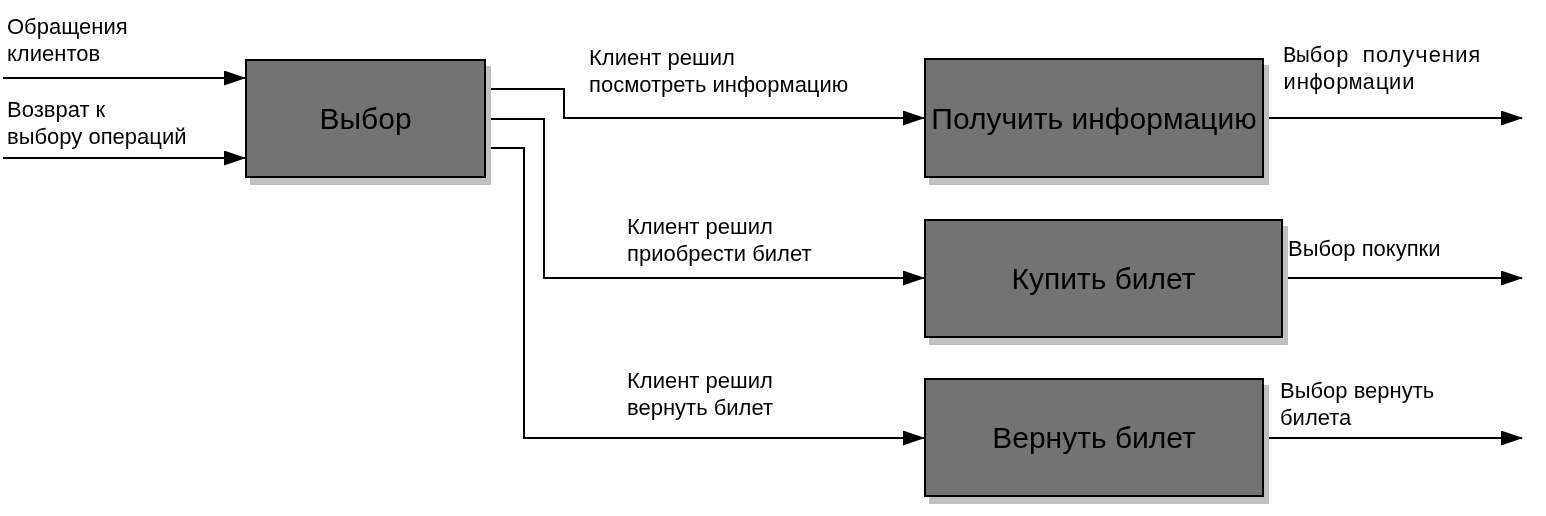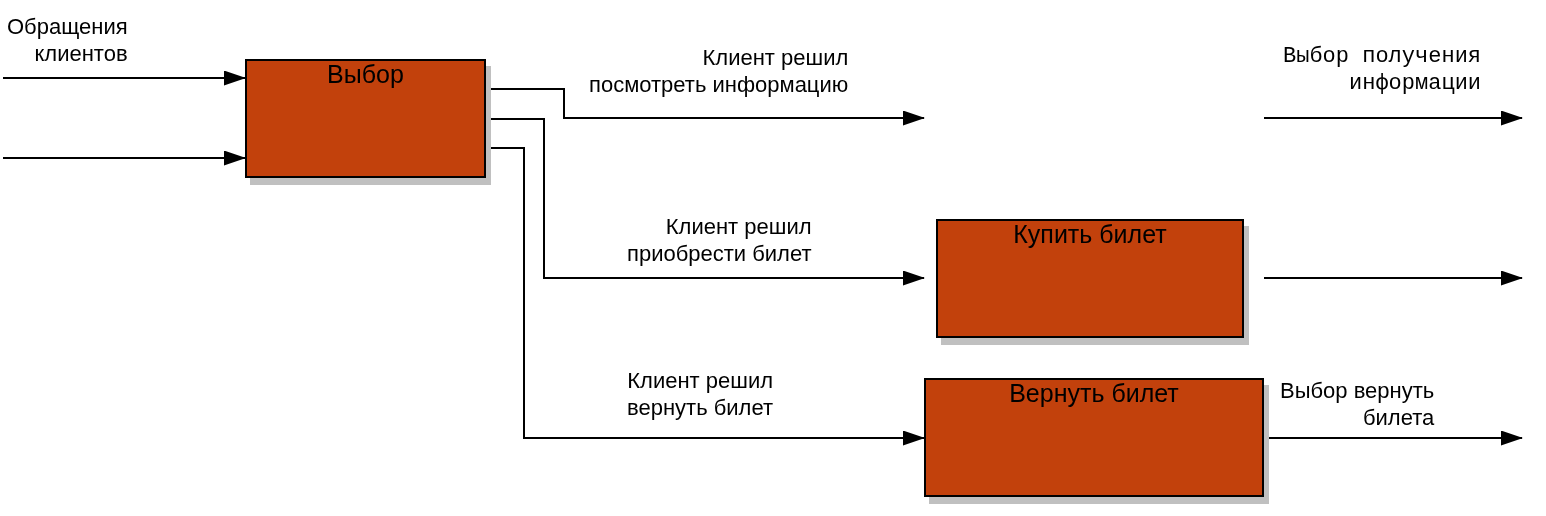--- a/index.html
+++ b/index.html
@@ -24,40 +24,40 @@
     height: 516px;
   }
   .connectors polyline {
     fill: none;
     stroke: #000000;
     stroke-width: 2;
   }
   .node {
     position: absolute;
     box-sizing: border-box;
-    background: #c2410c;
+    background: #737373;
     border: 2.5px solid #000000;
     box-shadow: 5px 7px 0 #c0c0c0;
     display: flex;
+    align-items: center;
     justify-content: center;
-    font-size: 25px;
+    font-size: 30px;
     line-height: 27px;
     text-align: center;
   }
   .edge-label {
     position: absolute;
     font-size: 22px;
     line-height: 27px;
     white-space: pre-line;
-    text-align: right;
   }
   
   .node-choice        { left: 245px; top: 59px;  width: 241px; height: 119px; }
   .node-get-info      { left: 924px; top: 58px;  width: 340px; height: 120px; }
-  .node-buy-ticket    { left: 924px; top: 219px; width: 308px; height: 119px; margin-left: 12px; }
+  .node-buy-ticket    { left: 924px; top: 219px; width: 359px; height: 119px; }
   .node-return-ticket { left: 924px; top: 378px; width: 340px; height: 119px; }
   
   .lbl-input-top      { left: 7px;    top: 13px;  }
   .lbl-input-bottom   { left: 7px;    top: 96px;  }
   .lbl-branch-info    { left: 589px;  top: 44px;  }
   .lbl-branch-buy     { left: 627px;  top: 213px; }
   .lbl-branch-return  { left: 627px;  top: 367px; }
   .lbl-output-info    { left: 1283px; top: 43px; font-family: Liberation Mono, monospace;  }
   .lbl-output-buy     { left: 1288px; top: 235px; }
   .lbl-output-return  { left: 1280px; top: 377px; }
@@ -80,42 +80,48 @@
     <polyline points="486,148 524,148 524,438 924,438" marker-end="url(#arrowhead)"></polyline>
     <polyline points="1264,118 1522,118" marker-end="url(#arrowhead)"></polyline>
     <polyline points="1264,278 1522,278" marker-end="url(#arrowhead)"></polyline>
     <polyline points="1264,438 1522,438" marker-end="url(#arrowhead)"></polyline>
   </svg>
 
   <div class="node node-choice">
     <span>Выбор</span>
   </div>
 
+  <div class="node node-get-info">
+    <span>Получить информацию</span>
+  </div>
 
   <div class="node node-buy-ticket">
     <span>Купить билет</span>
   </div>
 
   <div class="node node-return-ticket">
     <span>Вернуть билет</span>
   </div>
 
   <div class="edge-label lbl-input-top">Обращения
 клиентов</div>
 
+  <div class="edge-label lbl-input-bottom">Возврат к
+выбору операций</div>
 
   <div class="edge-label lbl-branch-info">Клиент решил
 посмотреть информацию</div>
 
   <div class="edge-label lbl-branch-buy">Клиент решил
 приобрести билет</div>
 
   <div class="edge-label lbl-branch-return">Клиент решил
 вернуть билет</div>
 
   <div class="edge-label lbl-output-info">Выбор получения
 информации</div>
 
+  <div class="edge-label lbl-output-buy">Выбор покупки</div>
 
   <div class="edge-label lbl-output-return">Выбор вернуть
 билета</div>
 
 </div>
 
 </body></html>

